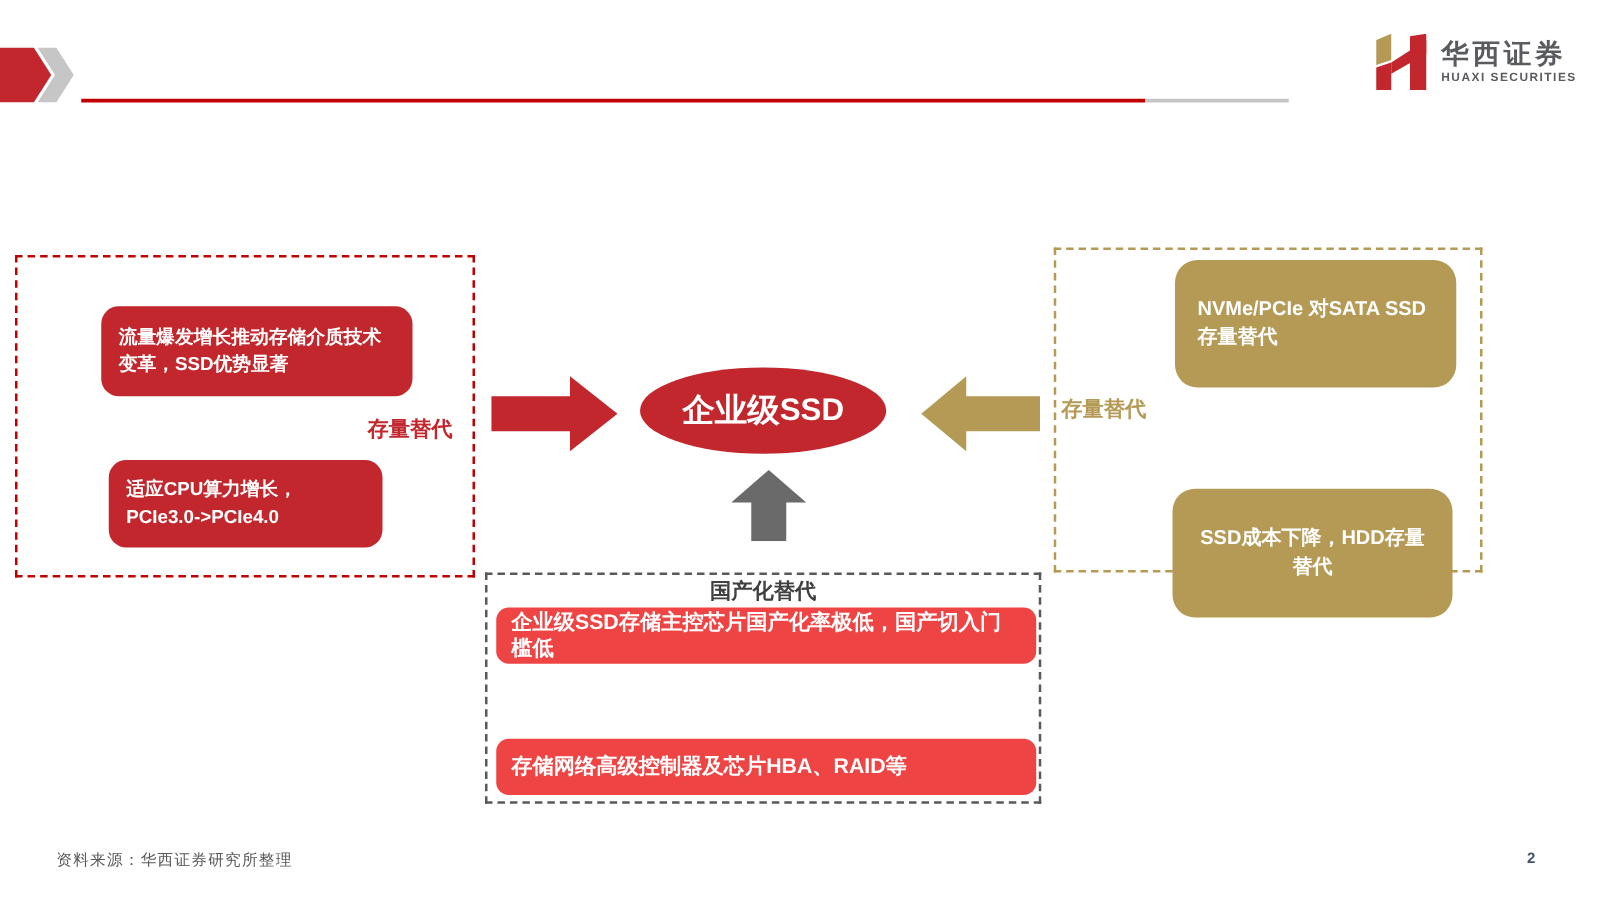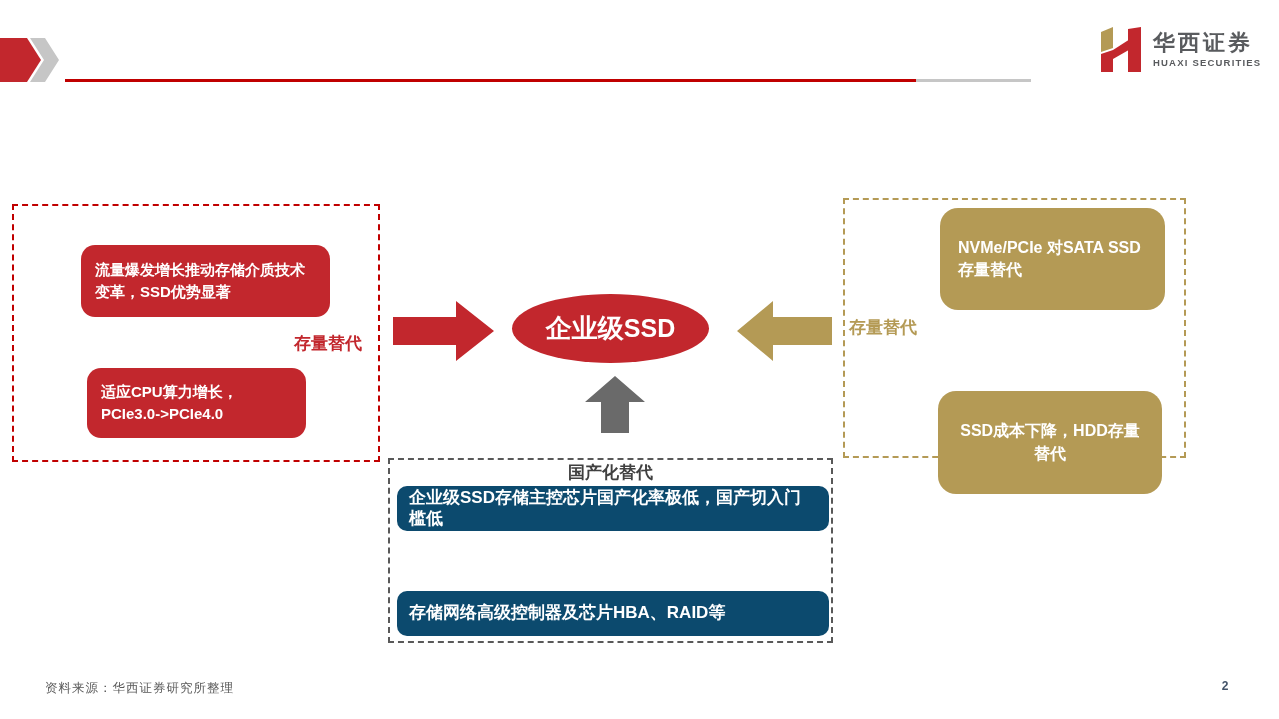--- a/index.html
+++ b/index.html
@@ -21,21 +21,21 @@
   .group-bottom{left:388px;top:458px;width:445px;height:185px;border:2px dashed #595959;}
   
   .pill{position:absolute;box-sizing:border-box;border-radius:14px;color:#ffffff;font-weight:bold;
         display:flex;align-items:center;}
   .pill-red{background:#c2272d;font-size:15px;line-height:1.45;padding:24px 14px;margin-left:46px;}
   .red-box-1{left:35px;top:245px;width:249px;height:72px;}
   .red-box-2{left:41px;top:368px;width:219px;height:70px;}
   .pill-gold{background:#b49a55;font-size:16px;line-height:1.4;padding:0 18px;border-radius:18px;}
   .gold-box-1{left:940px;top:208px;width:225px;height:102px;text-align:left;}
   .gold-box-2{left:938px;top:349px;width:224px;height:103px;text-align:center;justify-content:center;margin-top:42px;}
-  .pill-gray{background:#0c4a6e;font-size:17px;line-height:1.2;padding:6px 12px;border-radius:10px;}
+  .pill-gray{background:#ef4444;font-size:17px;line-height:1.2;padding:6px 12px;border-radius:10px;}
   .gray-box-1{left:397px;top:486px;width:432px;height:45px;}
   .gray-box-2{left:397px;top:539px;width:432px;height:45px;}
   .gray-box-3{left:397px;top:591px;width:432px;height:45px;}
   
   .lbl{position:absolute;font-weight:bold;font-size:17px;white-space:nowrap;}
   .lbl-tech{left:294px;top:332px;color:#c2272d;}
   .lbl-stock{left:849px;top:316px;color:#b49a55;}
   .lbl-domestic{left:388px;top:461px;width:445px;text-align:center;color:#404040;}
   
   .ellipse{position:absolute;left:512px;top:294px;width:197px;height:69px;background:#c2272d;border-radius:50%;

